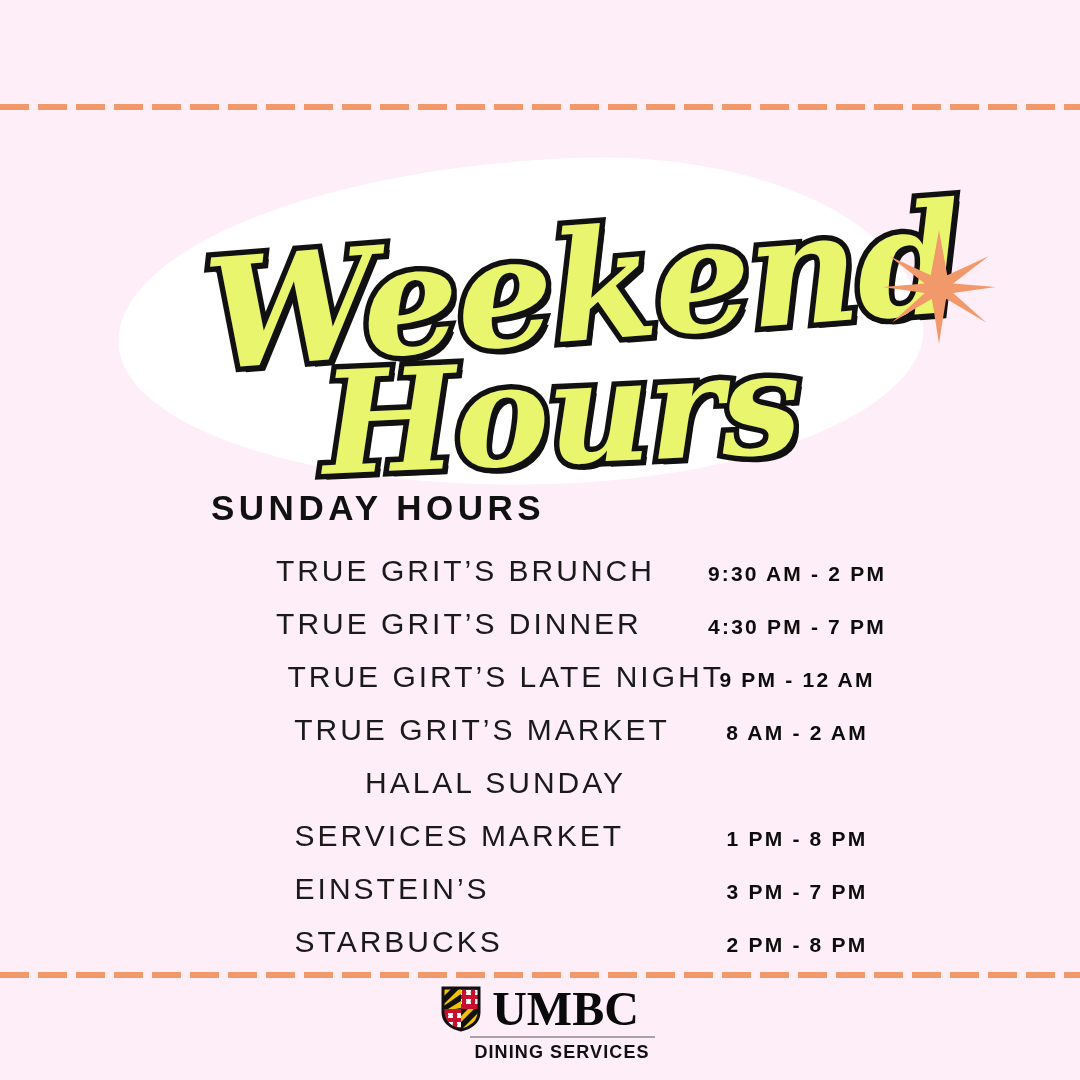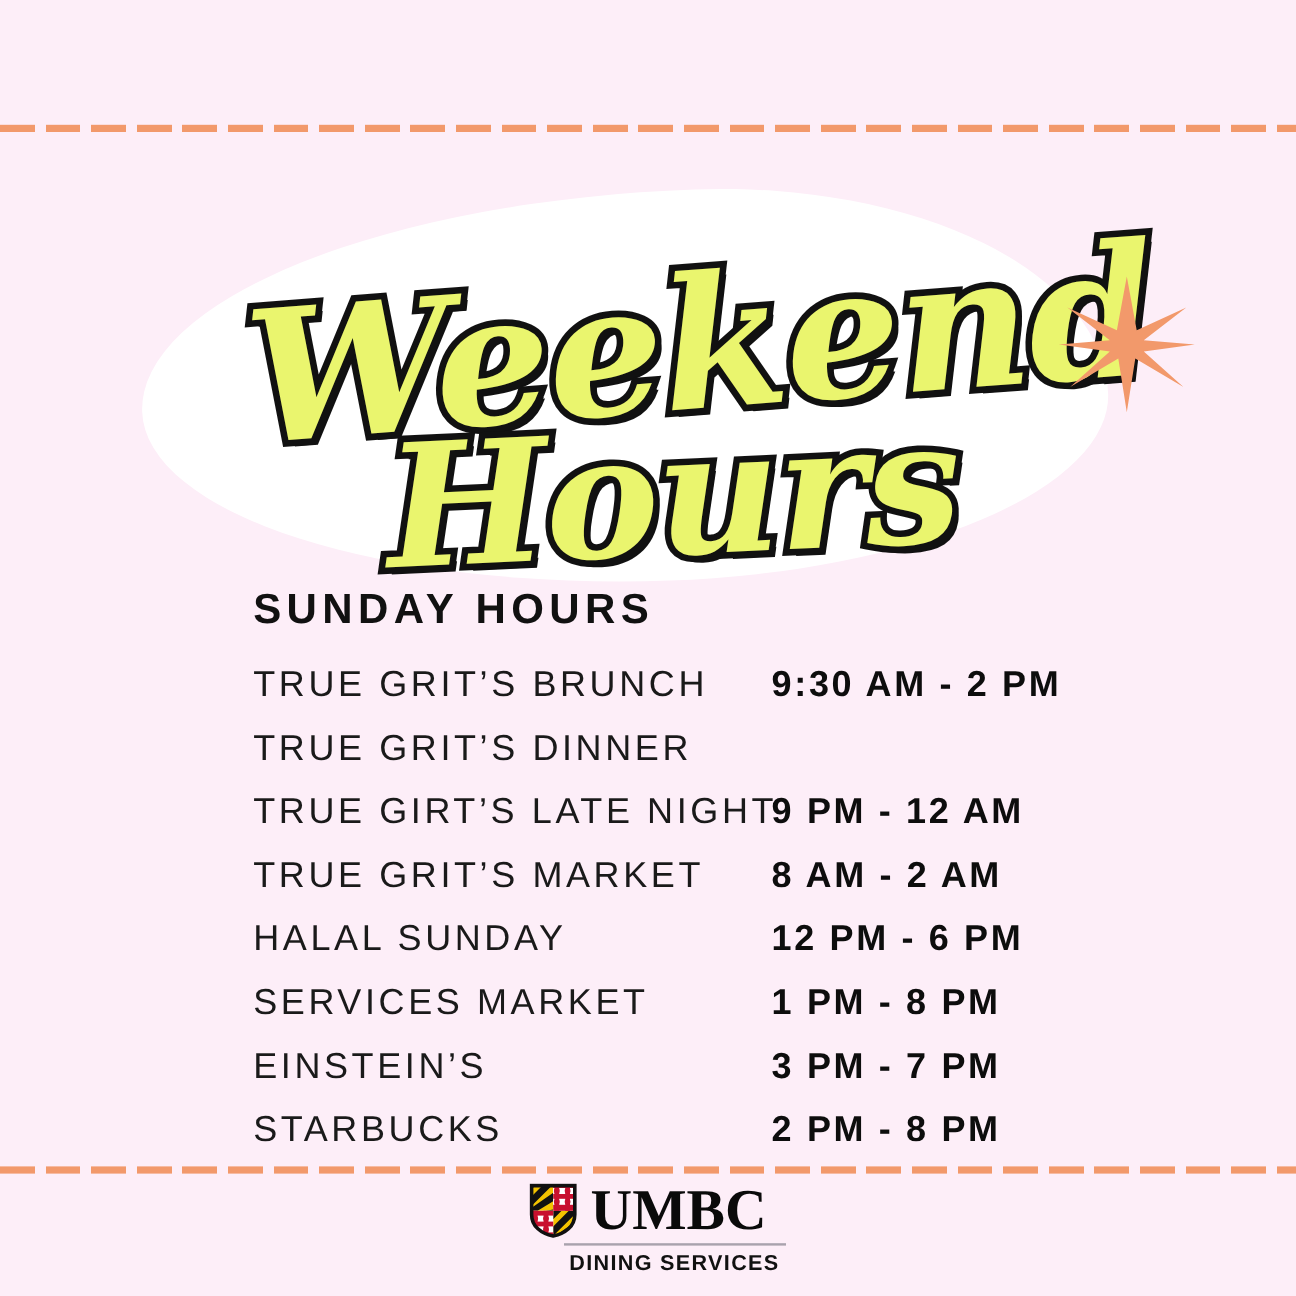--- a/index.html
+++ b/index.html
@@ -81,35 +81,36 @@
     font-weight:700;
     font-size:35px;
     letter-spacing:4.5px;
     color:#111111;
     margin-bottom:26px;
   }
   .row{
     display:flex;
     align-items:baseline;
     height:53px;
+    justify-content:center;
   }
   .row-label{
     width:432px;
     flex:0 0 432px;
     font-family:"Liberation Sans", sans-serif;
     font-weight:300;
     font-size:30px;
     letter-spacing:3.0px;
     color:#1a1a1a;
     white-space:nowrap;
   }
   .row-time{
     font-family:"Liberation Sans", sans-serif;
     font-weight:700;
-    font-size:30px;
+    font-size:21px;
     letter-spacing:2.2px;
     color:#0d0d0d;
     white-space:nowrap;
   }
 
   
   .logo{
     position:absolute;
     left:0; top:986px;
     width:1080px;
@@ -164,32 +165,32 @@
 
 <div class="schedule">
   <div class="section-title">SUNDAY HOURS</div>
 
   <div class="row">
     <div class="row-label">TRUE GRIT’S BRUNCH</div>
     <div class="row-time">9:30 AM - 2 PM</div>
   </div>
   <div class="row">
     <div class="row-label">TRUE GRIT’S DINNER</div>
+    <div class="row-time">4:30 PM - 7 PM</div>
   </div>
   <div class="row">
     <div class="row-label">TRUE GIRT’S LATE NIGHT</div>
     <div class="row-time">9 PM - 12 AM</div>
   </div>
   <div class="row">
     <div class="row-label">TRUE GRIT’S MARKET</div>
     <div class="row-time">8 AM - 2 AM</div>
   </div>
   <div class="row">
     <div class="row-label">HALAL SUNDAY</div>
-    <div class="row-time">12 PM - 6 PM</div>
   </div>
   <div class="row">
     <div class="row-label">SERVICES MARKET</div>
     <div class="row-time">1 PM - 8 PM</div>
   </div>
   <div class="row">
     <div class="row-label">EINSTEIN’S</div>
     <div class="row-time">3 PM - 7 PM</div>
   </div>
   <div class="row">

